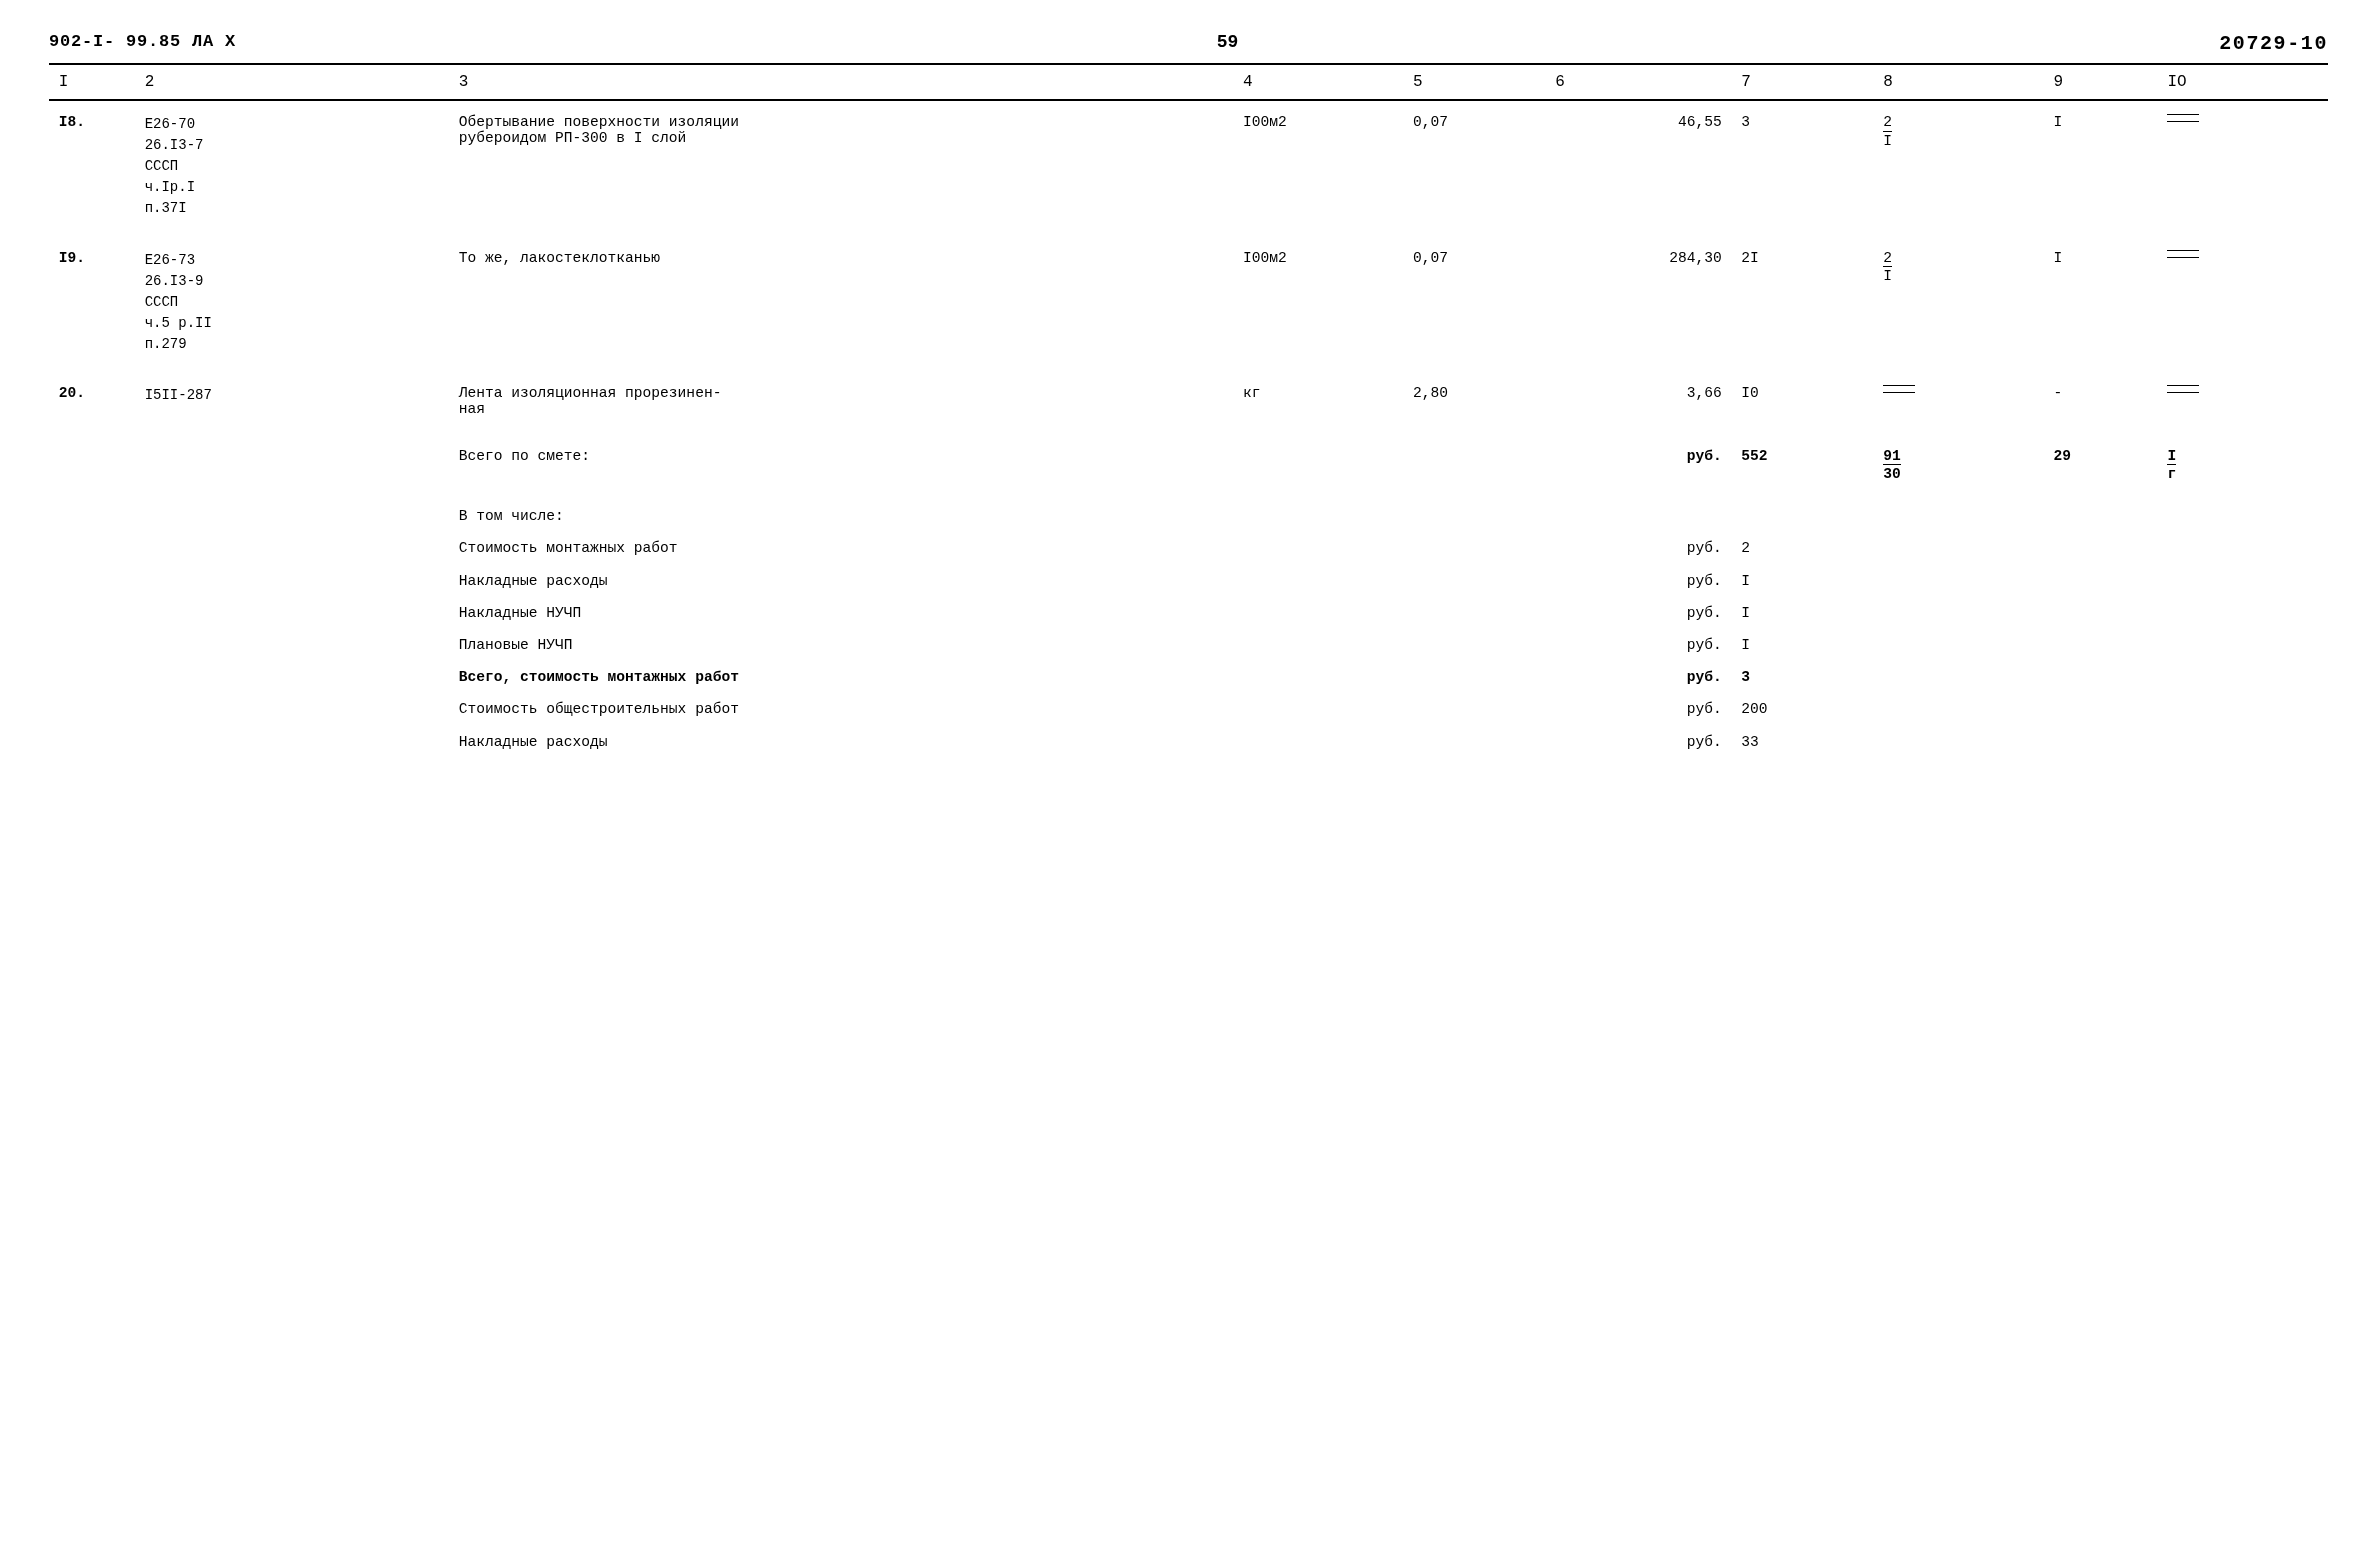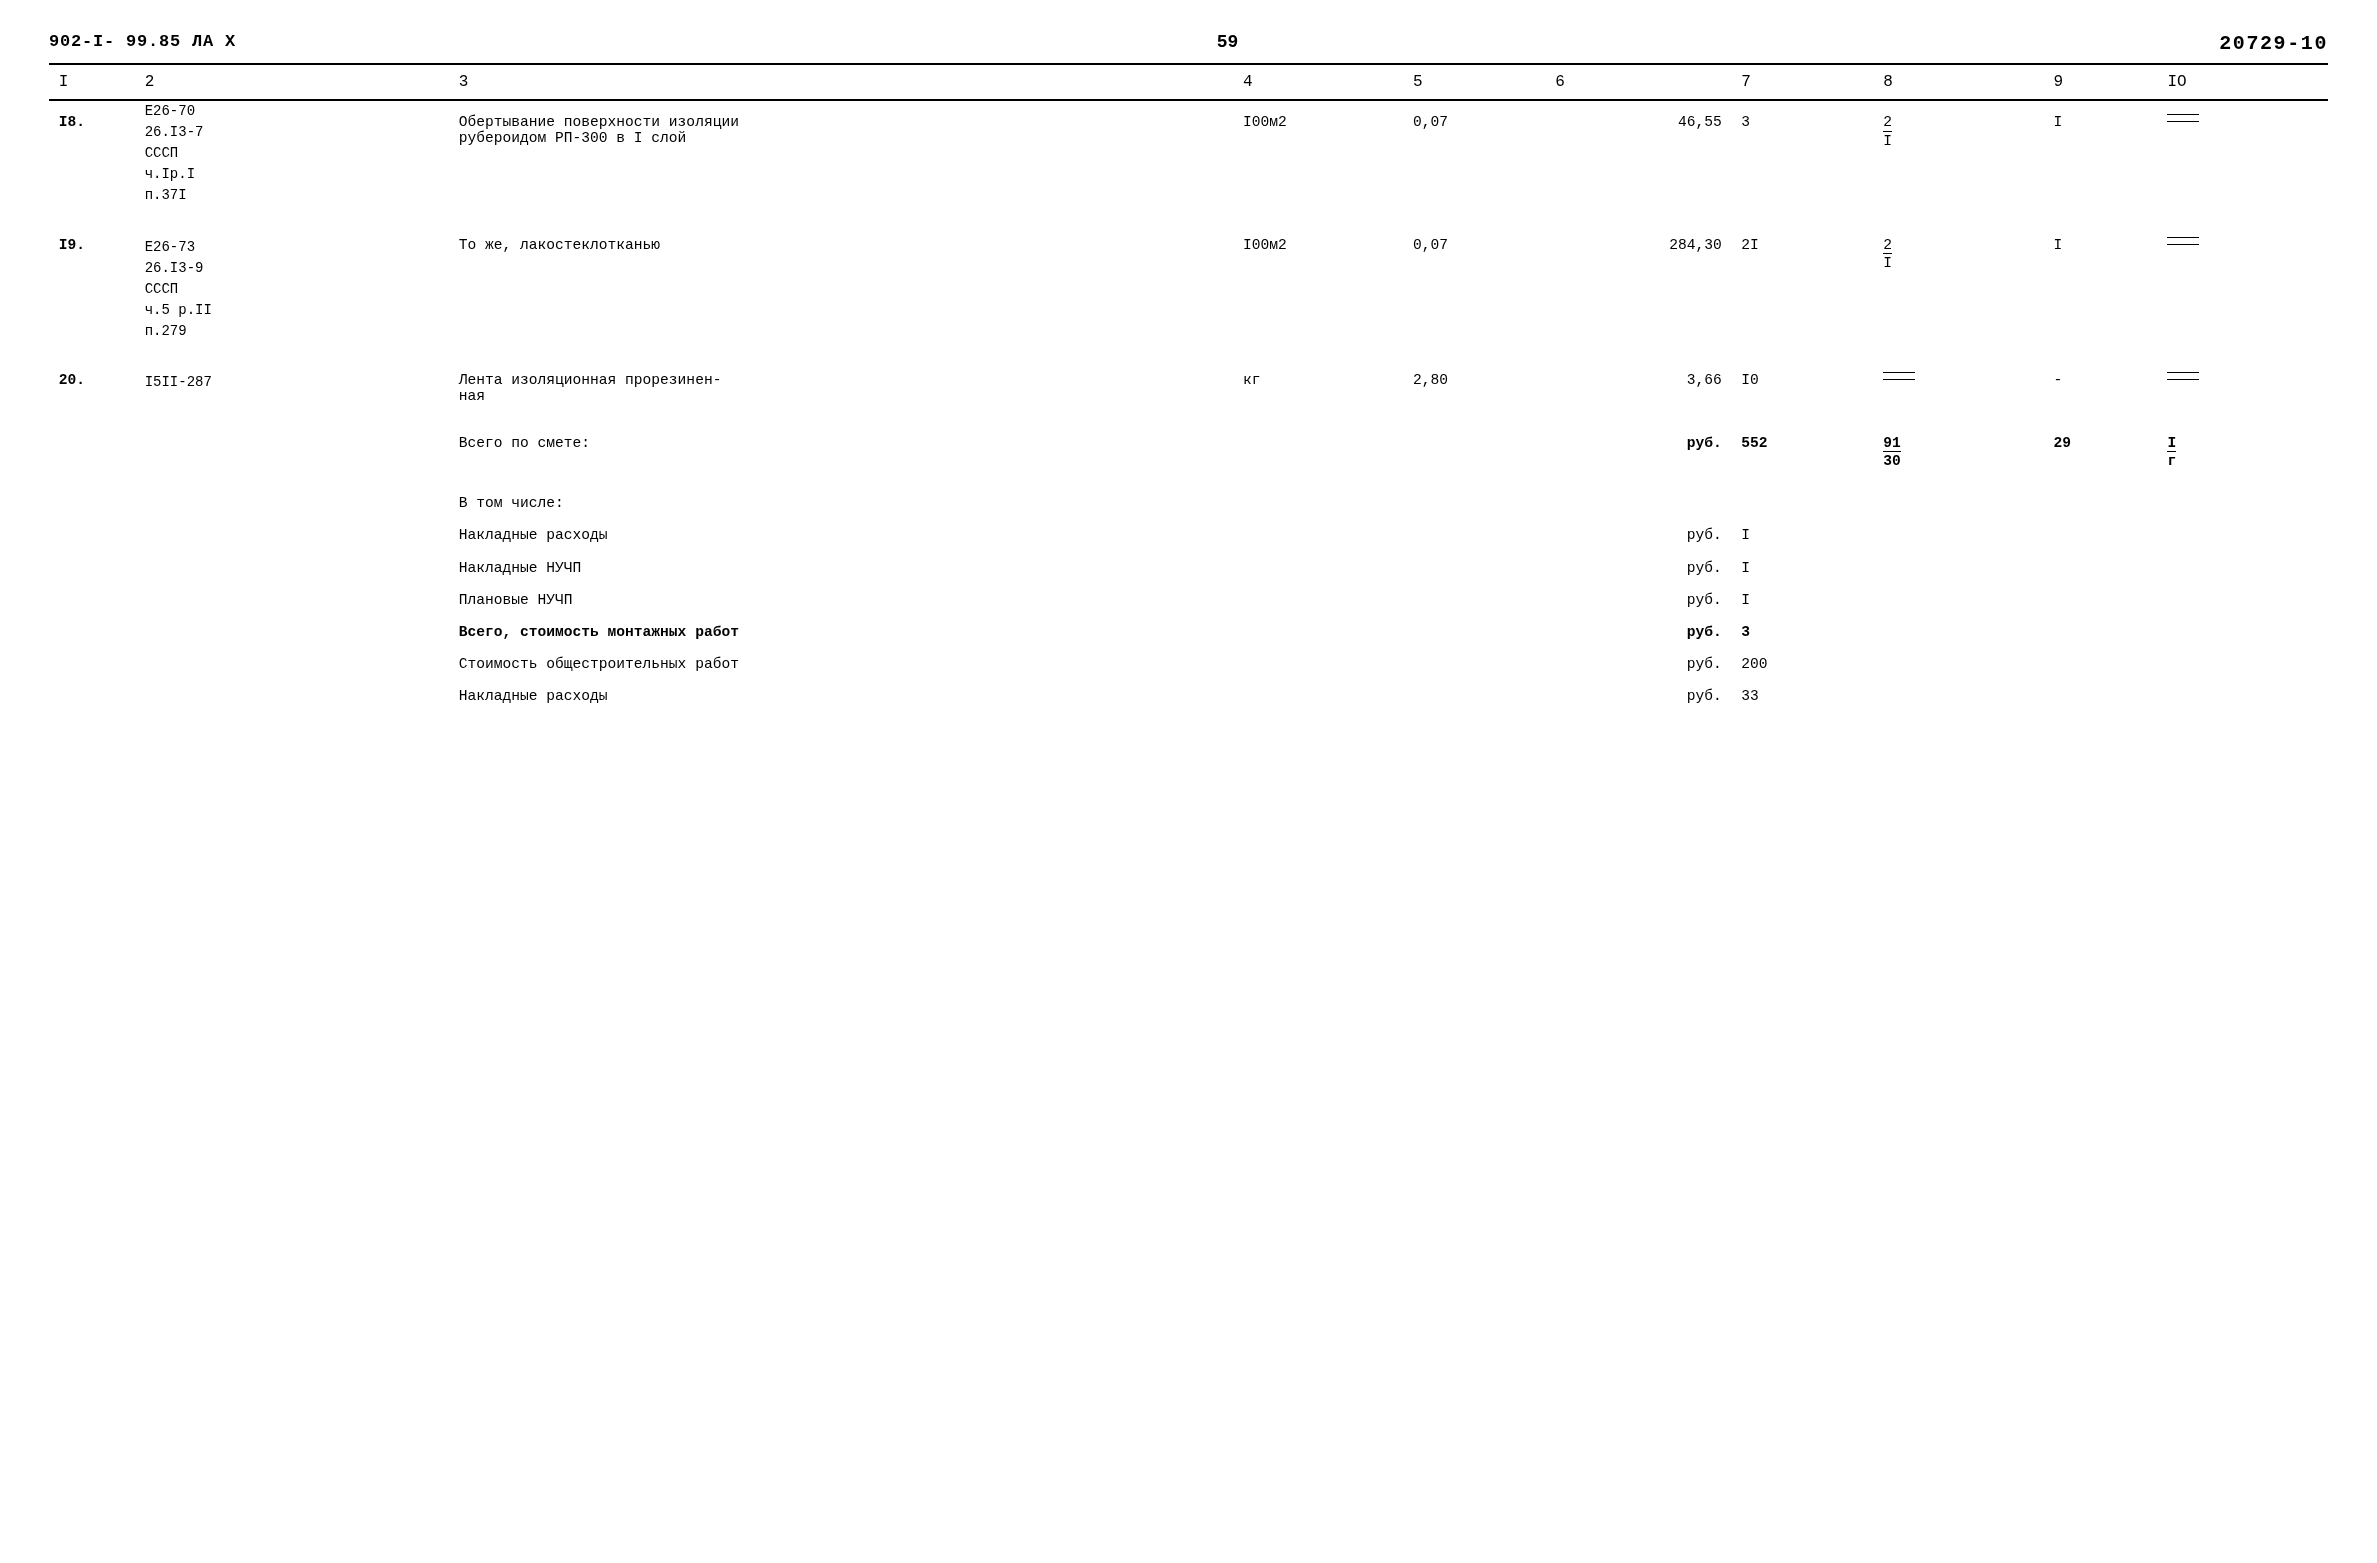--- a/index.html
+++ b/index.html
@@ -130,21 +130,21 @@
       <th class="col-6">6</th>
       <th class="col-7">7</th>
       <th class="col-8">8</th>
       <th class="col-9">9</th>
       <th class="col-10">IO</th>
     </tr>
   </thead>
   <tbody id="table-body">
   <tr style="border-top: 0.8px solid rgb(204, 204, 204);">
   <td class="col-1" style="padding-top:13px;">I8.</td>
-  <td class="col-2" style="padding-top:0;">
+  <td class="col-2" style="padding-top:13px;">
     <div class="ref-block">Е26-70<br>26.I3-7<br>СССП<br>ч.Iр.I<br>п.37I</div>
   </td>
   <td class="col-3" style="padding-top:13px;">Обертывание поверхности изоляции<br>рубероидом РП-300 в I слой</td>
   <td class="col-4" style="padding-top:13px;">I00м2</td>
   <td class="col-5" style="padding-top:13px;">0,07</td>
   <td class="col-6" style="padding-top:13px;">46,55</td>
   <td class="col-7" style="padding-top:13px;">3</td>
   <td class="col-8" style="padding-top:13px;"><span class="fraction">
     <span class="numerator">2</span>
     <span class="denominator">I</span>
@@ -223,20 +223,32 @@
 </tr>
       <tr>
   <td class="col-1" style="padding-top:19.5px;"></td>
   <td class="col-2" style="padding-top:19.5px;"></td>
   <td class="col-3" style="padding-top:19.5px;">В том числе:</td>
   <td colspan="7" style="padding-top:19.5px;"></td>
 </tr>
       <tr>
     <td class="col-1" style="padding-top:9.7px;"></td>
     <td class="col-2" style="padding-top:9.7px;"></td>
+    <td class="col-3" style="padding-top:9.7px; ">Стоимость монтажных работ</td>
+    <td class="col-4" style="padding-top:9.7px;"></td>
+    <td class="col-5" style="padding-top:9.7px;"></td>
+    <td class="col-6" style="padding-top:9.7px; ">руб.</td>
+    <td class="col-7" style="padding-top:9.7px; ">2</td>
+    <td class="col-8" style="padding-top:9.7px;"></td>
+    <td class="col-9" style="padding-top:9.7px;"></td>
+    <td class="col-10" style="padding-top:9.7px;"></td>
+  </tr>
+      <tr>
+    <td class="col-1" style="padding-top:9.7px;"></td>
+    <td class="col-2" style="padding-top:9.7px;"></td>
     <td class="col-3" style="padding-top:9.7px; ">Накладные расходы</td>
     <td class="col-4" style="padding-top:9.7px;"></td>
     <td class="col-5" style="padding-top:9.7px;"></td>
     <td class="col-6" style="padding-top:9.7px; ">руб.</td>
     <td class="col-7" style="padding-top:9.7px; ">I</td>
     <td class="col-8" style="padding-top:9.7px;"></td>
     <td class="col-9" style="padding-top:9.7px;"></td>
     <td class="col-10" style="padding-top:9.7px;"></td>
   </tr>
       <tr>

